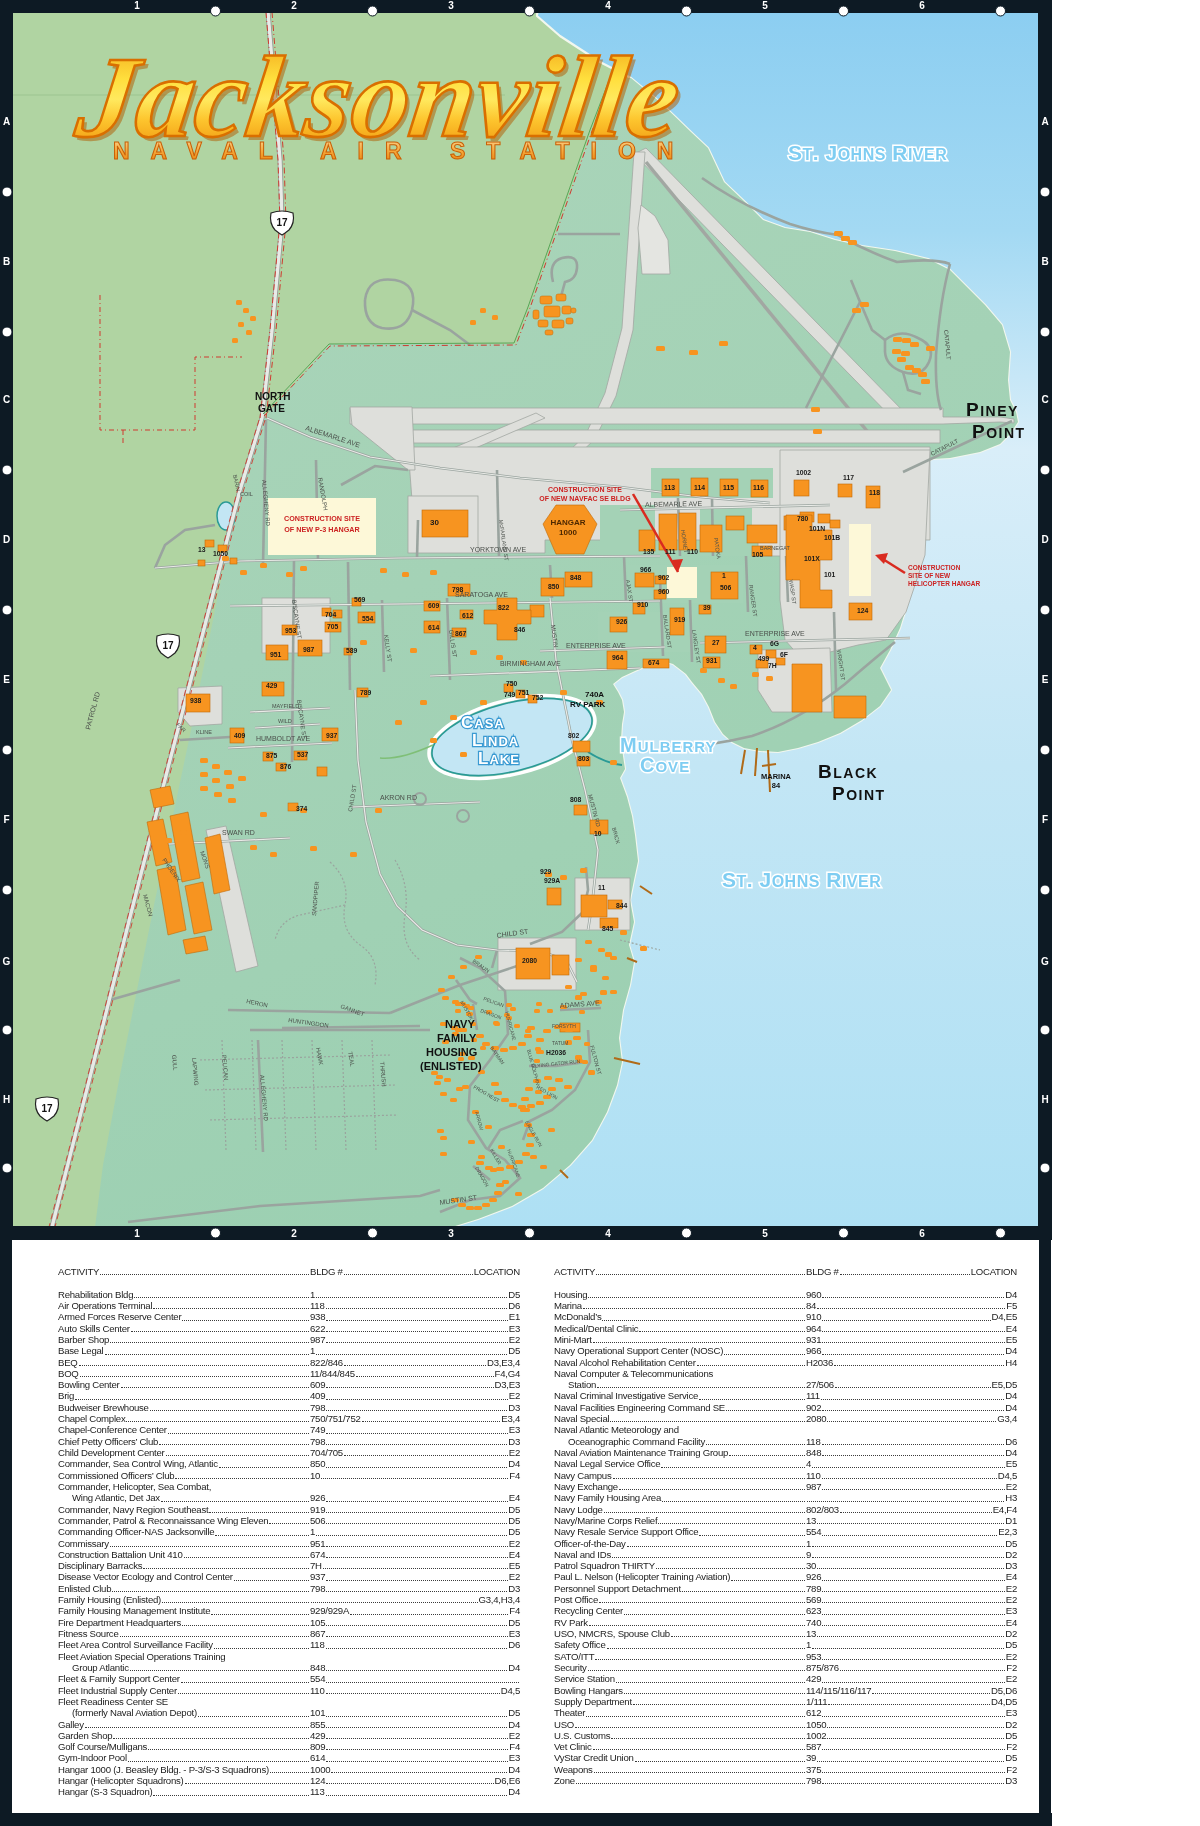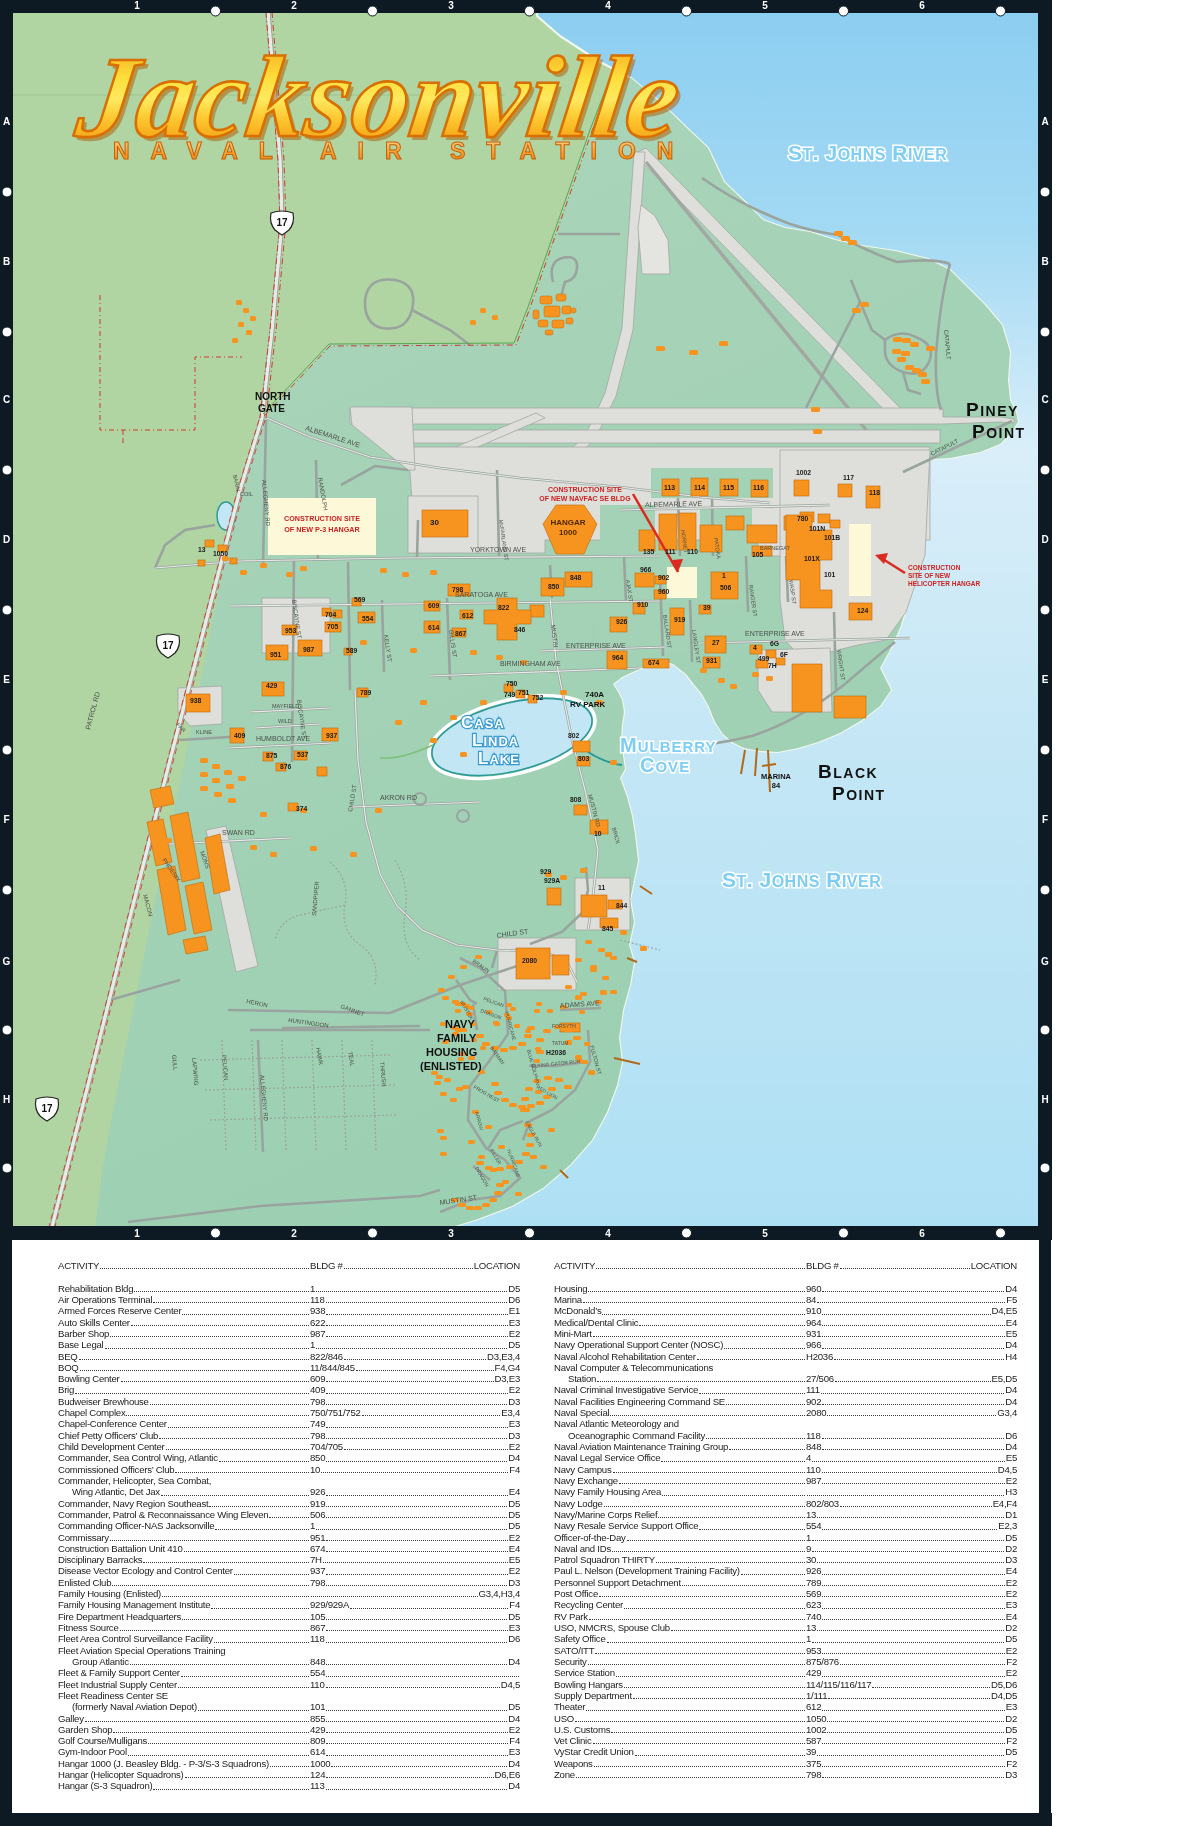--- a/index.html
+++ b/index.html
@@ -1,20 +1,20 @@
 <!DOCTYPE html>
 <html><head><meta charset="utf-8">
 <style>
 html,body{margin:0;padding:0;}
 body{width:1200px;height:1826px;background:#ffffff;position:relative;
      font-family:"Liberation Sans",sans-serif;}
 #frame-right,#frame-left,#frame-bottom{position:absolute;background:#0d1a24;}
 #idx{position:absolute;left:12px;top:1240px;width:1026px;height:572px;background:#fff;color:#1c1c1c;}
 #idx h1{font-size:27px;letter-spacing:0;margin:6px 0 0 64px;text-align:center;font-weight:bold;color:#111;}
-.col{position:absolute;top:20px;font-size:9.6px;letter-spacing:-0.25px;line-height:11.32px;}
+.col{position:absolute;top:26px;font-size:9.6px;letter-spacing:-0.25px;line-height:11.32px;}
 .colL{left:46px;width:462px;}
 .colR{left:542px;width:463px;}
 .r{display:flex;height:11.32px;align-items:flex-end;white-space:nowrap;}
 .a{flex:0 0 auto;}
 .d{flex:1 1 auto;border-bottom:1px dotted #3a3a3a;margin:0 1px 2px 1px;min-width:2px;}
 .c1{flex:0 0 252px;display:flex;}
 .c2{flex:1 1 auto;display:flex;}
 .lo{flex:0 0 auto;text-align:right;}
 .hd{font-size:9.6px;}
 .wrapline .c1 .a{padding-left:14px;}
@@ -1630,21 +1630,21 @@
           <span class="d"></span>
         </div>
         <div class="c2">
           <span class="a">30</span>
           <span class="d"></span>
         </div>
         <span class="lo">D3</span>
       </div>
 <div class="r">
         <div class="c1">
-          <span class="a">Paul L. Nelson (Development Training Facility)</span>
+          <span class="a">Paul L. Nelson (Helicopter Training Aviation)</span>
           <span class="d"></span>
         </div>
         <div class="c2">
           <span class="a">926</span>
           <span class="d"></span>
         </div>
         <span class="lo">E4</span>
       </div>
 <div class="r">
         <div class="c1">

